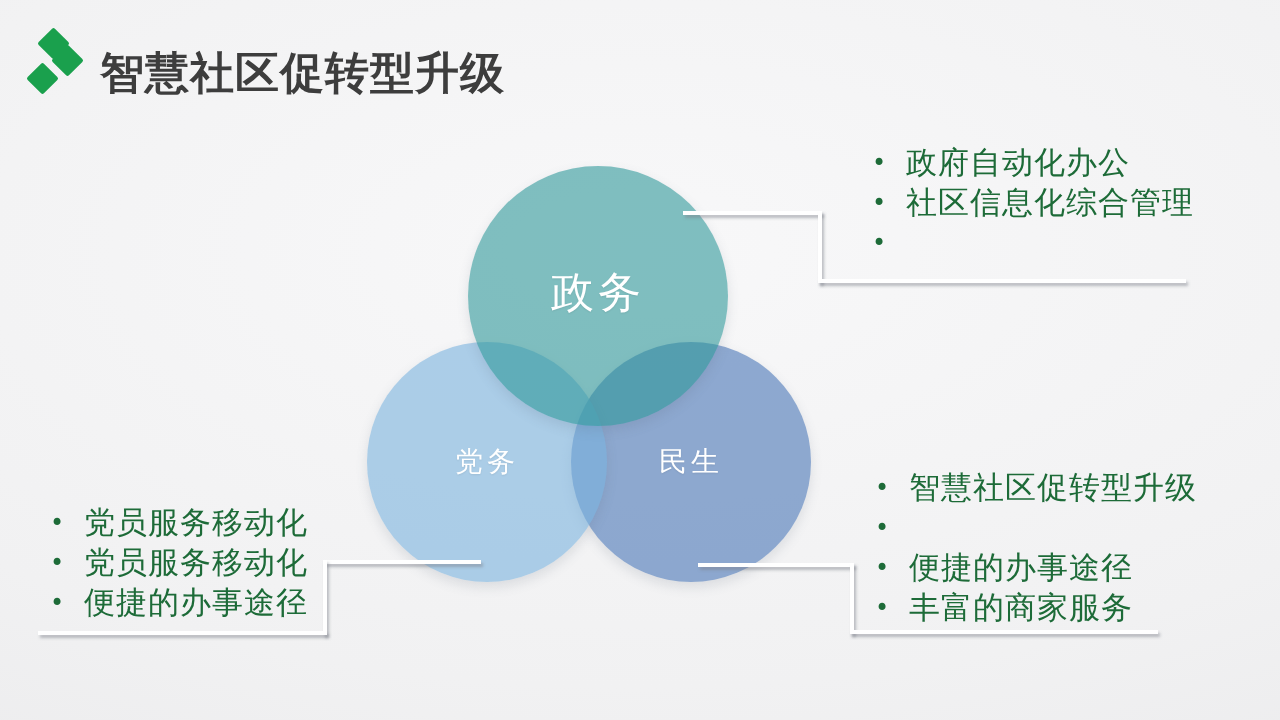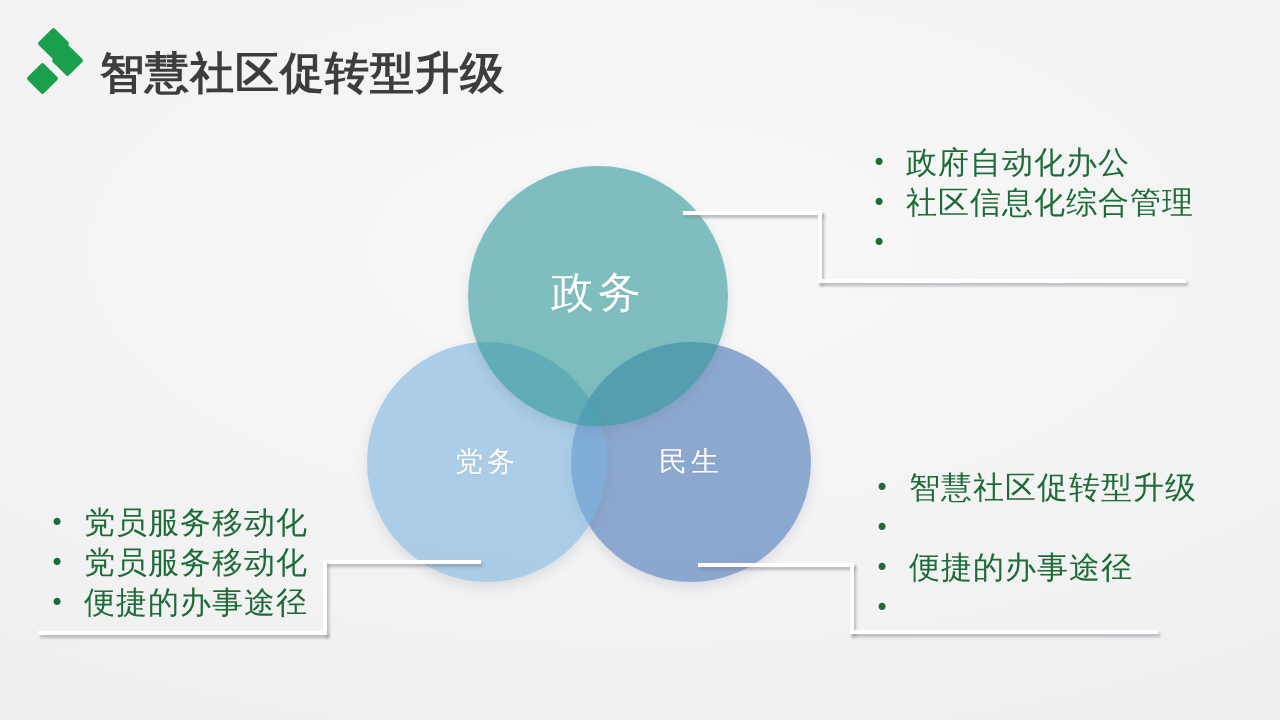--- a/index.html
+++ b/index.html
@@ -146,16 +146,17 @@
       </div>
       <div class="bullet-row">
         <span class="dot">•</span>
       </div>
       <div class="bullet-row">
         <span class="dot">•</span>
         <span class="txt">便捷的办事途径</span>
       </div>
       <div class="bullet-row">
         <span class="dot">•</span>
+        <span class="txt">丰富的商家服务</span>
       </div>
     </div>
 
 </div>
 
 </body></html>

